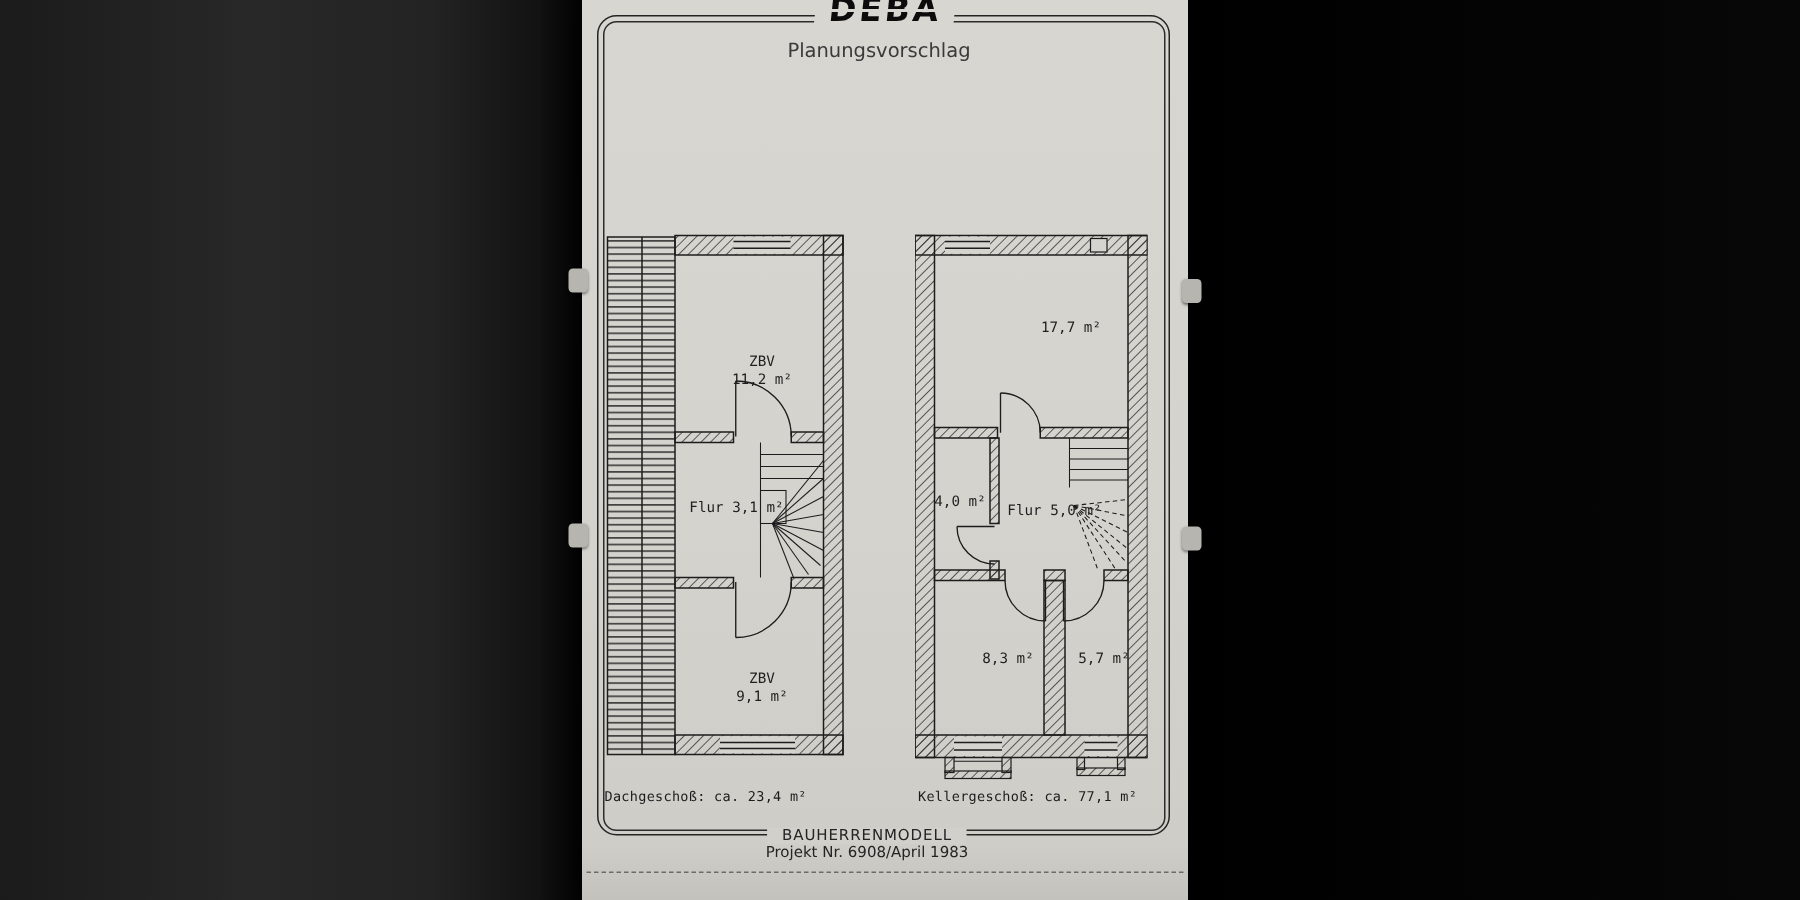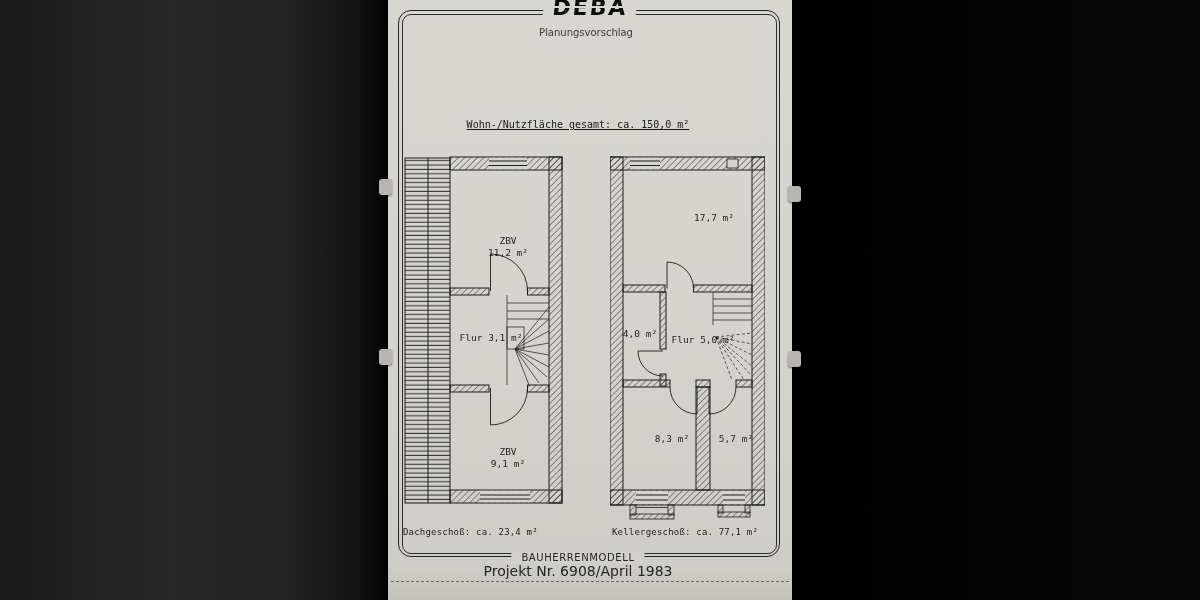--- a/index.html
+++ b/index.html
@@ -12,35 +12,35 @@
     background:linear-gradient(180deg,#d8d6d1 0%,#d5d3ce 55%,#cfcdc7 94%,#c4c2bc 100%);
     box-shadow:0 0 18px rgba(0,0,0,.7);}
   .frame{position:absolute;left:10px;top:10px;width:380px;height:545px;
     border:1.6px solid #242424;border-radius:13px;}
   .frame::after{content:"";position:absolute;inset:2.5px;border:1px solid #2c2c2c;border-radius:9px;}
   .logo{position:absolute;left:202px;top:-4px;transform:translateX(-50%) skewX(-6deg);
     font-family:"DejaVu Sans",sans-serif;font-weight:bold;font-size:22px;letter-spacing:2px;
     color:#0c0c0c;background:#d8d6d1;padding:0 9px;z-index:3;line-height:24px;}
   .logo::after{content:"";position:absolute;left:10px;right:10px;top:10px;height:1.6px;background:#d8d6d1;}
   .subtitle{position:absolute;left:198px;top:27px;transform:translateX(-50%);
-    font-family:"DejaVu Sans",sans-serif;font-size:10px;color:#3a3a3a;z-index:2;}
+    font-family:"DejaVu Sans",sans-serif;font-size:13px;color:#3a3a3a;z-index:2;}
   .sheet-title{position:absolute;left:0;right:24px;top:119px;text-align:center;
     font-size:10px;color:#1a1a1a;text-decoration:underline;z-index:2;}
   .plan{position:absolute;z-index:2;}
   .plan-left{left:15px;top:155px;}
   .plan-right{left:222px;top:155px;}
   .plan text{font-family:"DejaVu Sans Mono",monospace;font-size:9.5px;fill:#1f1f1f;text-anchor:middle;}
   .caption{position:absolute;top:527px;font-size:9px;color:#1c1c1c;z-index:2;letter-spacing:.2px;}
   .caption-left{left:15px;}
   .caption-right{left:224px;}
   .footer-model{position:absolute;left:190px;top:552px;transform:translateX(-50%);
     font-family:"DejaVu Sans",sans-serif;font-size:10px;letter-spacing:.6px;color:#242424;
     background:#d2d0cb;padding:0 10px;z-index:3;white-space:nowrap;}
   .footer-project{position:absolute;left:190px;top:563px;transform:translateX(-50%);
-    font-family:"DejaVu Sans",sans-serif;font-size:14px;color:#242424;z-index:3;white-space:nowrap;}
+    font-family:"DejaVu Sans",sans-serif;font-size:10px;color:#242424;z-index:3;white-space:nowrap;}
   .tear-line{position:absolute;left:3px;right:3px;top:581px;border-top:1.5px dashed #6d6b65;z-index:2;}
   .tab{position:absolute;width:13px;height:16px;background:#b7b5b0;border-radius:3px;
     box-shadow:0 1px 2px rgba(0,0,0,.5);z-index:1;}
   .tab-l1{left:379px;top:179px;} .tab-l2{left:379px;top:349px;}
   .tab-r1{left:788px;top:186px;} .tab-r2{left:788px;top:351px;}
 </style>
 </head>
 <body>
 
 <div class="photo-bg"></div>
@@ -48,21 +48,20 @@
 <div class="tab tab-l1"></div>
 <div class="tab tab-l2"></div>
 <div class="tab tab-r1"></div>
 <div class="tab tab-r2"></div>
 
 <div class="paper">
 
   <div class="frame"></div>
   <div class="logo">DEBA</div>
   <div class="subtitle">Planungsvorschlag</div>
-  <div class="sheet-title">Wohn-/Nutzfläche gesamt: ca. 150,0 m²</div>
 
   <svg class="plan plan-left" width="162" height="352" viewBox="0 0 162 352">
     <defs>
       <pattern id="hatchL" patternUnits="userSpaceOnUse" width="4.5" height="4.5" patternTransform="rotate(45)">
         <line x1="0" y1="0" x2="0" y2="4.5" stroke="#2e2e2e" stroke-width="1"></line>
       </pattern>
       <pattern id="ladL" patternUnits="userSpaceOnUse" width="8" height="4.4">
         <line x1="0" y1="1.2" x2="8" y2="1.2" stroke="#2f2f2f" stroke-width="1"></line>
       </pattern>
     </defs>

